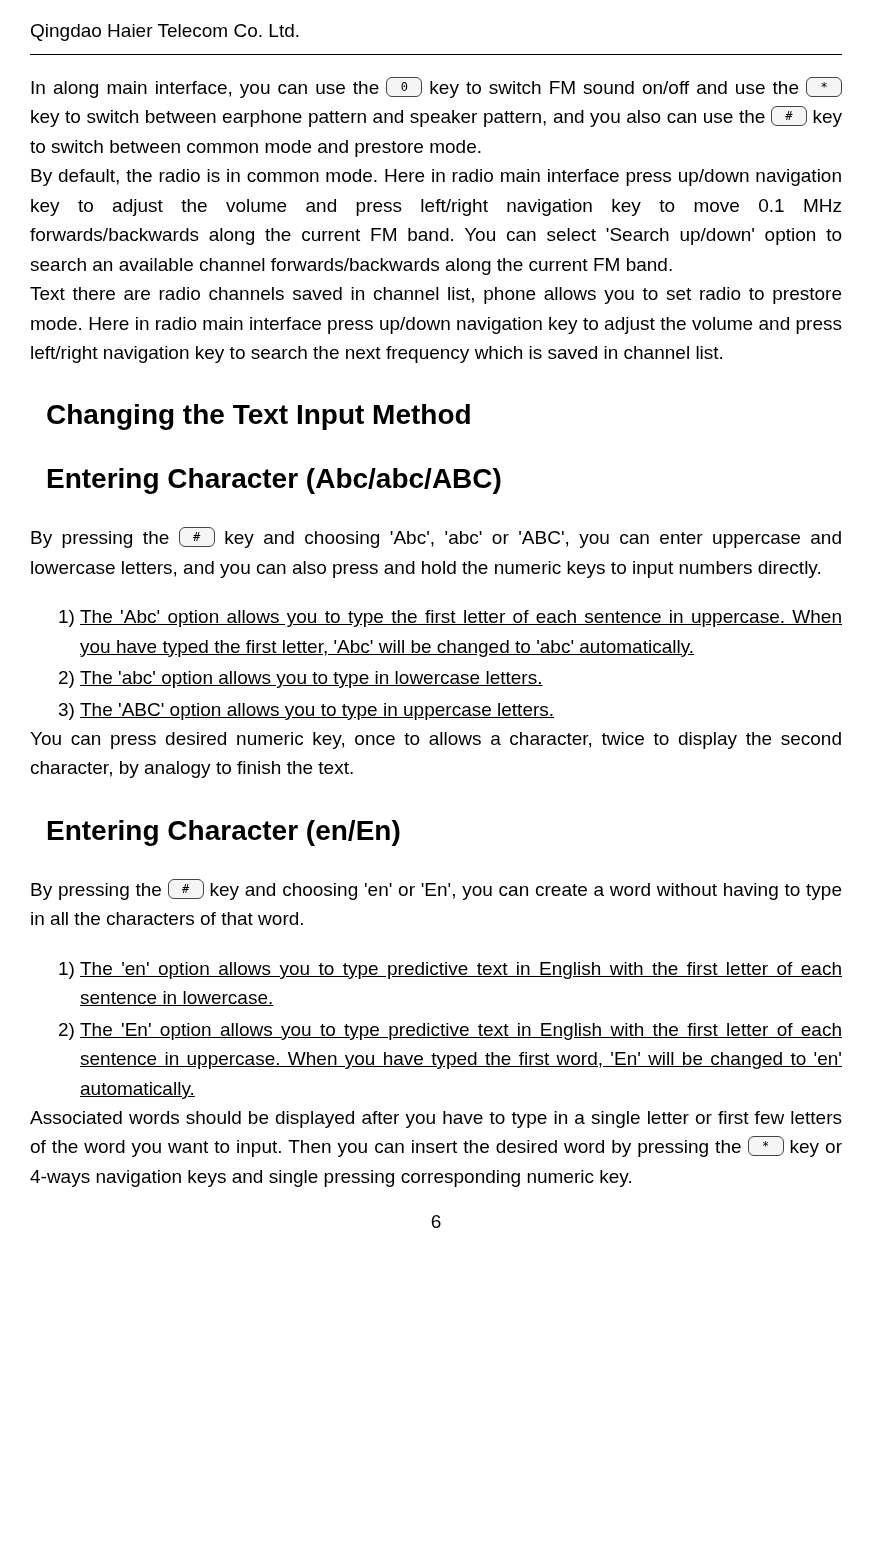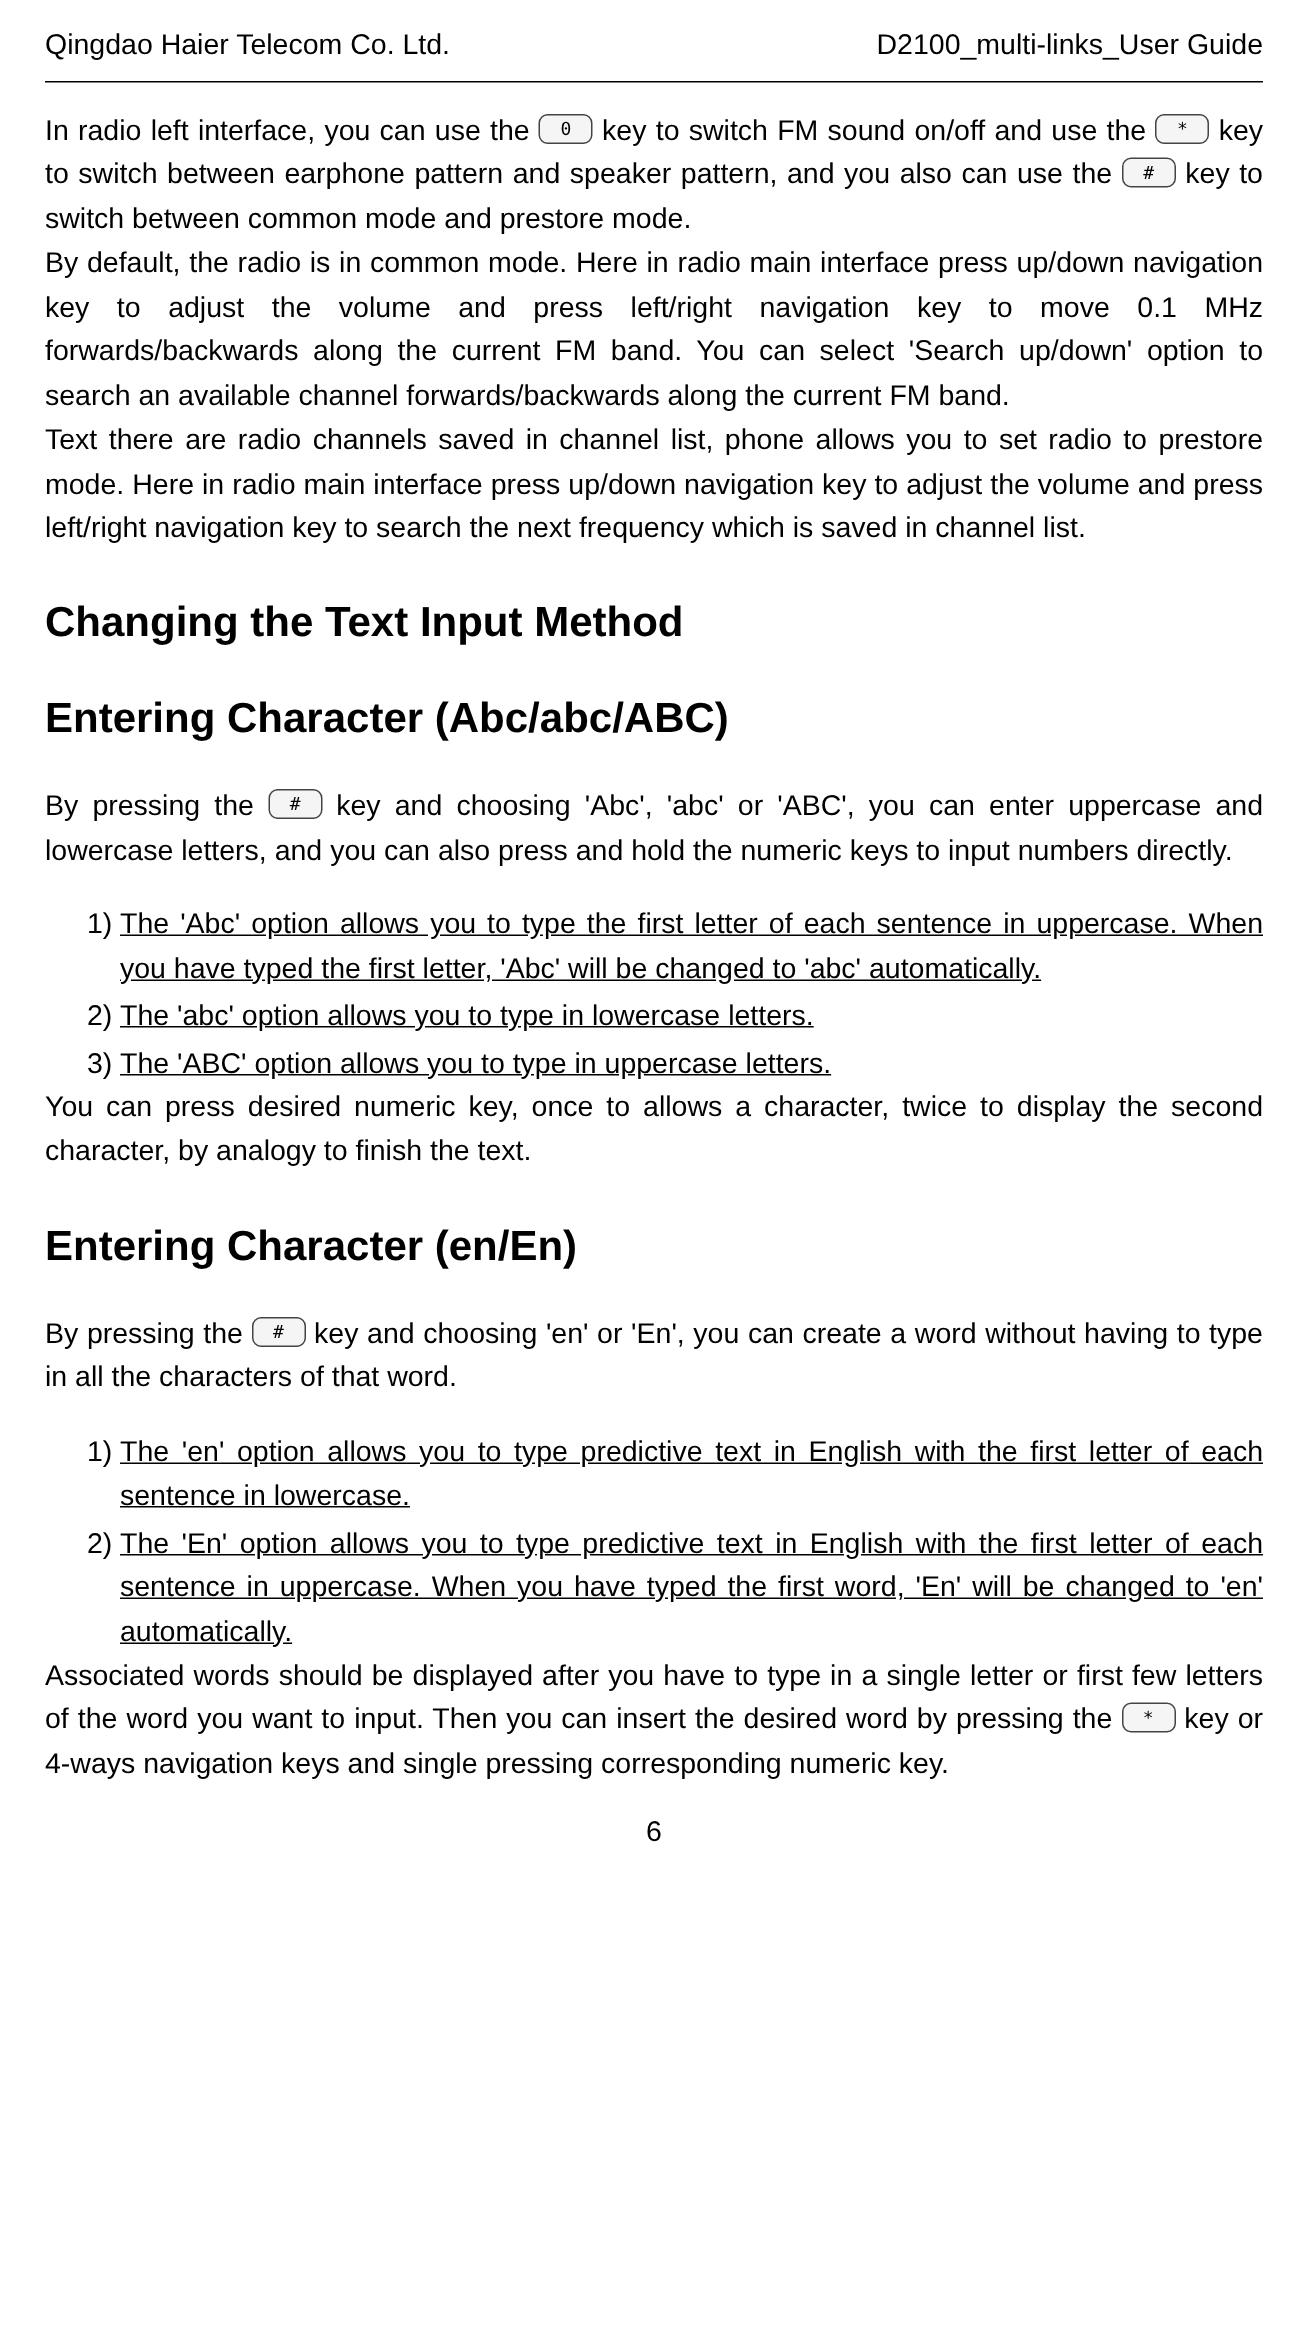--- a/index.html
+++ b/index.html
@@ -47,20 +47,21 @@
     min-width: 36px;
     text-align: center;
     position: relative;
     top: -2px;
   }
   h2 {
     font-size: 28px;
     font-weight: bold;
     margin-top: 32px;
     margin-bottom: 28px;
+    margin-left: 16px;
   }
   .list-row {
     display: flex;
     font-size: 19px;
     line-height: 1.55;
     text-align: justify;
     margin-top: 2px;
   }
   .list-num {
     width: 36px;
@@ -79,26 +80,25 @@
     text-align: center;
     font-size: 19px;
     margin-top: 20px;
   }
 </style>
 </head>
 <body>
 
 <div class="header">
   <span>Qingdao Haier Telecom Co. Ltd.</span>
-  <span>D2100_multi-links_User Guide</span>
 </div>
 
 <div class="body-text">
   <p>
-    <span>In radio left interface, you can use the </span><span class="key-icon">0</span><span> key to switch FM sound on/off and use the </span><span class="key-icon">*</span><span> key to switch between earphone pattern and speaker pattern, and you also can use the </span><span class="key-icon">#</span><span> key to switch between common mode and prestore mode.</span>
+    <span>In along main interface, you can use the </span><span class="key-icon">0</span><span> key to switch FM sound on/off and use the </span><span class="key-icon">*</span><span> key to switch between earphone pattern and speaker pattern, and you also can use the </span><span class="key-icon">#</span><span> key to switch between common mode and prestore mode.</span>
   </p>
   <p>By default, the radio is in common mode. Here in radio main interface press up/down navigation key to adjust the volume and press left/right navigation key to move 0.1 MHz forwards/backwards along the current FM band. You can select 'Search up/down' option to search an available channel forwards/backwards along the current FM band.</p>
   <p>Text there are radio channels saved in channel list, phone allows you to set radio to prestore mode. Here in radio main interface press up/down navigation key to adjust the volume and press left/right navigation key to search the next frequency which is saved in channel list.</p>
 </div>
 
 <h2>Changing the Text Input Method</h2>
 <div class="body-text">
 </div>
 
 <h2>Entering Character (Abc/abc/ABC)</h2>

